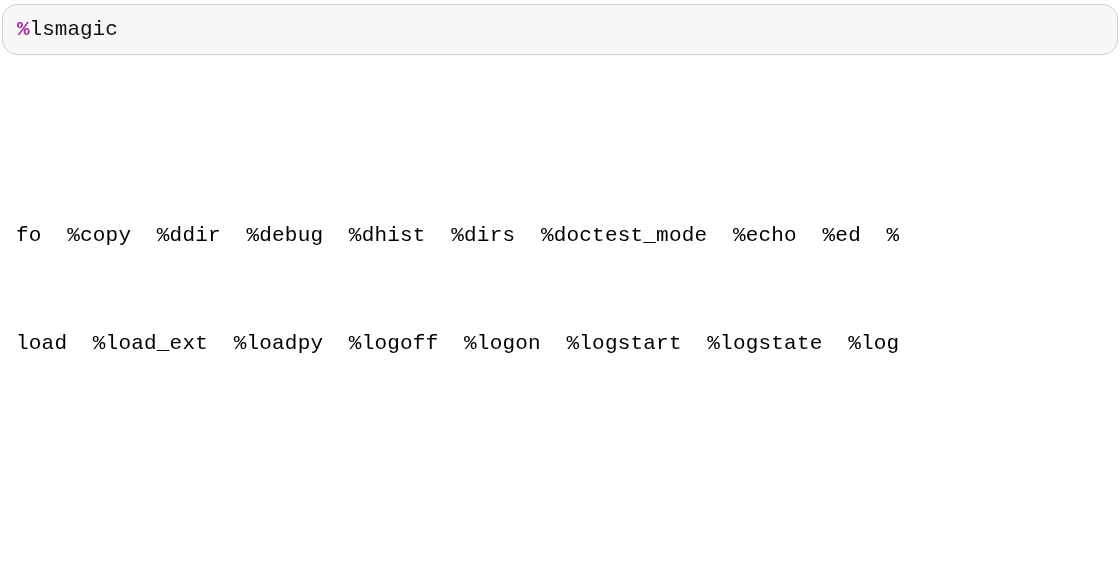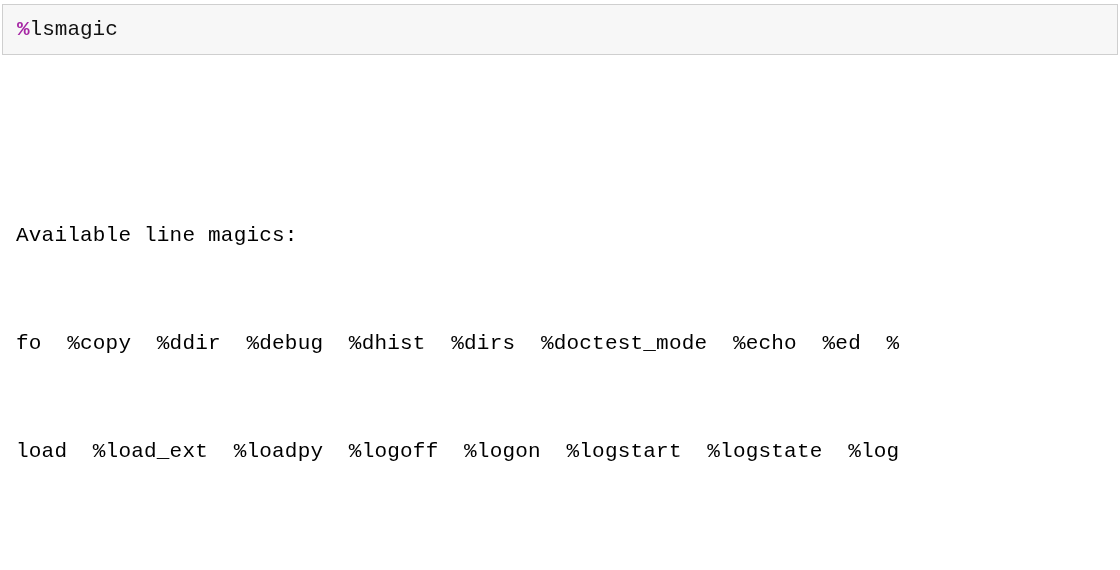--- a/index.html
+++ b/index.html
@@ -1,20 +1,20 @@
 <!DOCTYPE html>
 <html><head>
   <meta charset="utf-8">
   <style>
     * { margin: 0; padding: 0; box-sizing: border-box; }
     html, body { width: 1120px; height: 570px; overflow: hidden; background: #fff; font-family: "Courier New", Courier, monospace; }
     .cell { display: flex; flex-direction: column; }
     .input-area {
       border: 1px solid #cfcfcf;
-      border-radius: 0;
+      border-radius: 15px;
       background: #f7f7f7;
       padding: 10px 14px;
       margin: 4px 2px 18px 2px;
       font-size: 21px;
       line-height: 1.4;
     }
     .input-area .percent { color: #a626a4; font-weight: bold; }
     .input-area .cmd { color: #111; }
     .output-area {
       padding: 0 16px;
@@ -31,21 +31,20 @@
 <body>
 
 <div class="cell">
 
   <div class="input-area">
     <span class="percent">%</span><span class="cmd">lsmagic</span>
   </div>
 
   <div class="output-area">
     <div class="output-block">
-      <div>Available line magics:</div>
       <div>fo  %copy  %ddir  %debug  %dhist  %dirs  %doctest_mode  %echo  %ed  %</div>
       <div>load  %load_ext  %loadpy  %logoff  %logon  %logstart  %logstate  %log</div>
       
       
       
     </div>
     
     
   </div>
 

